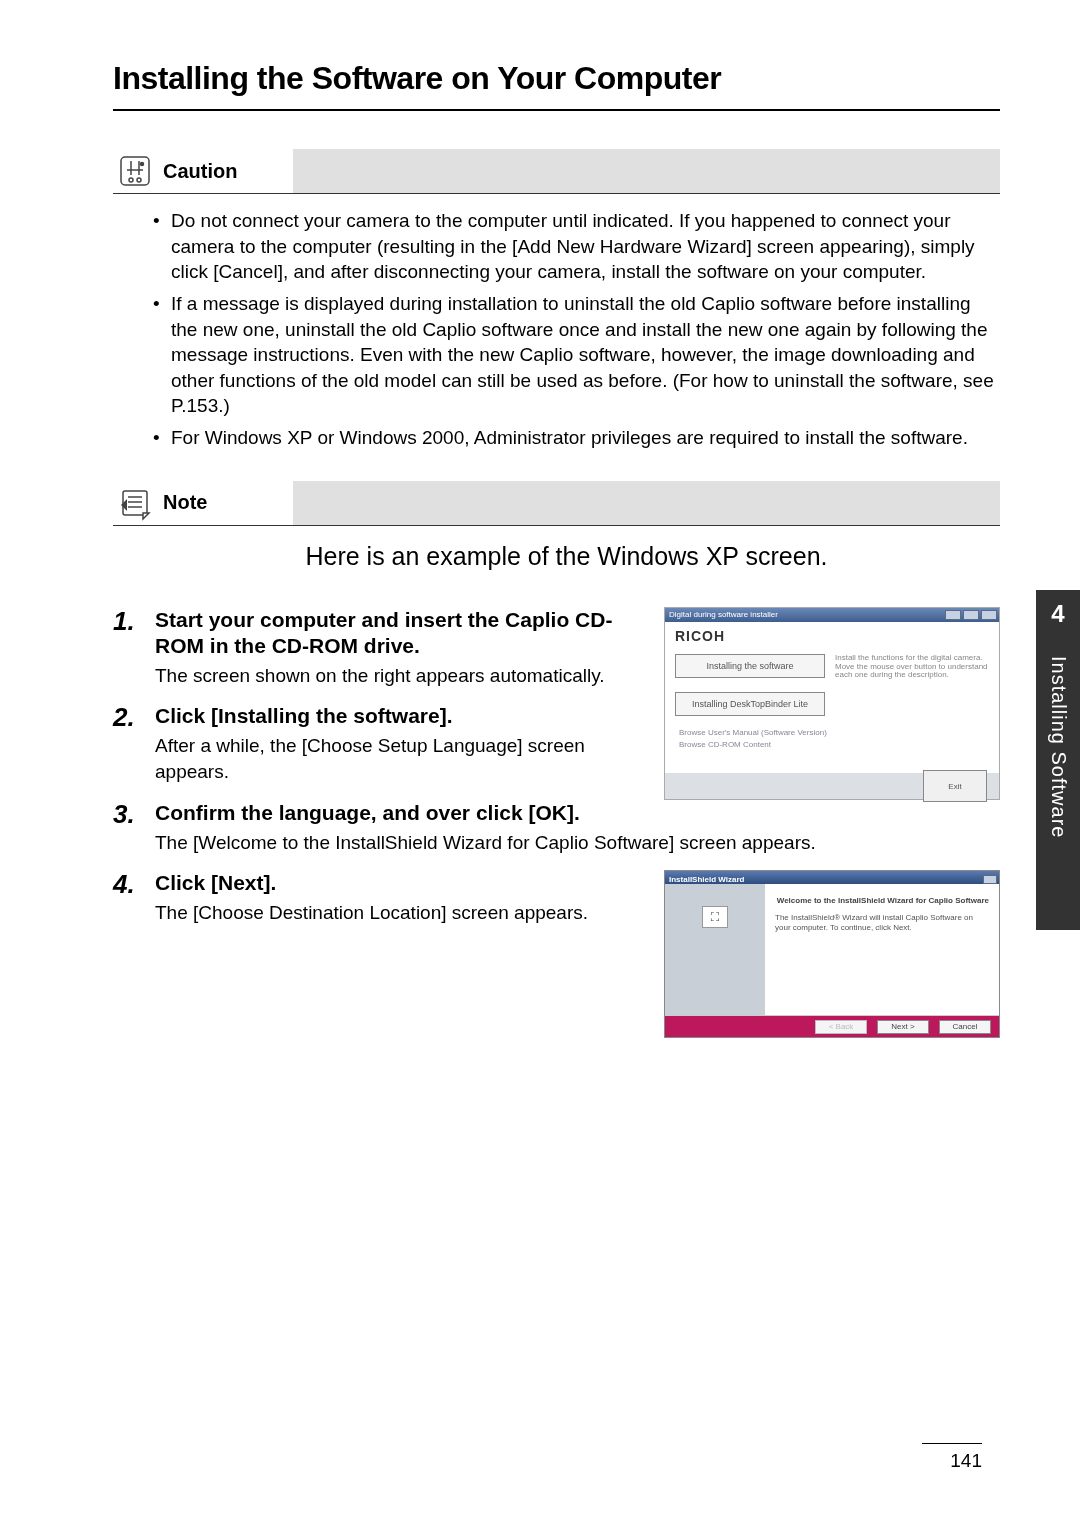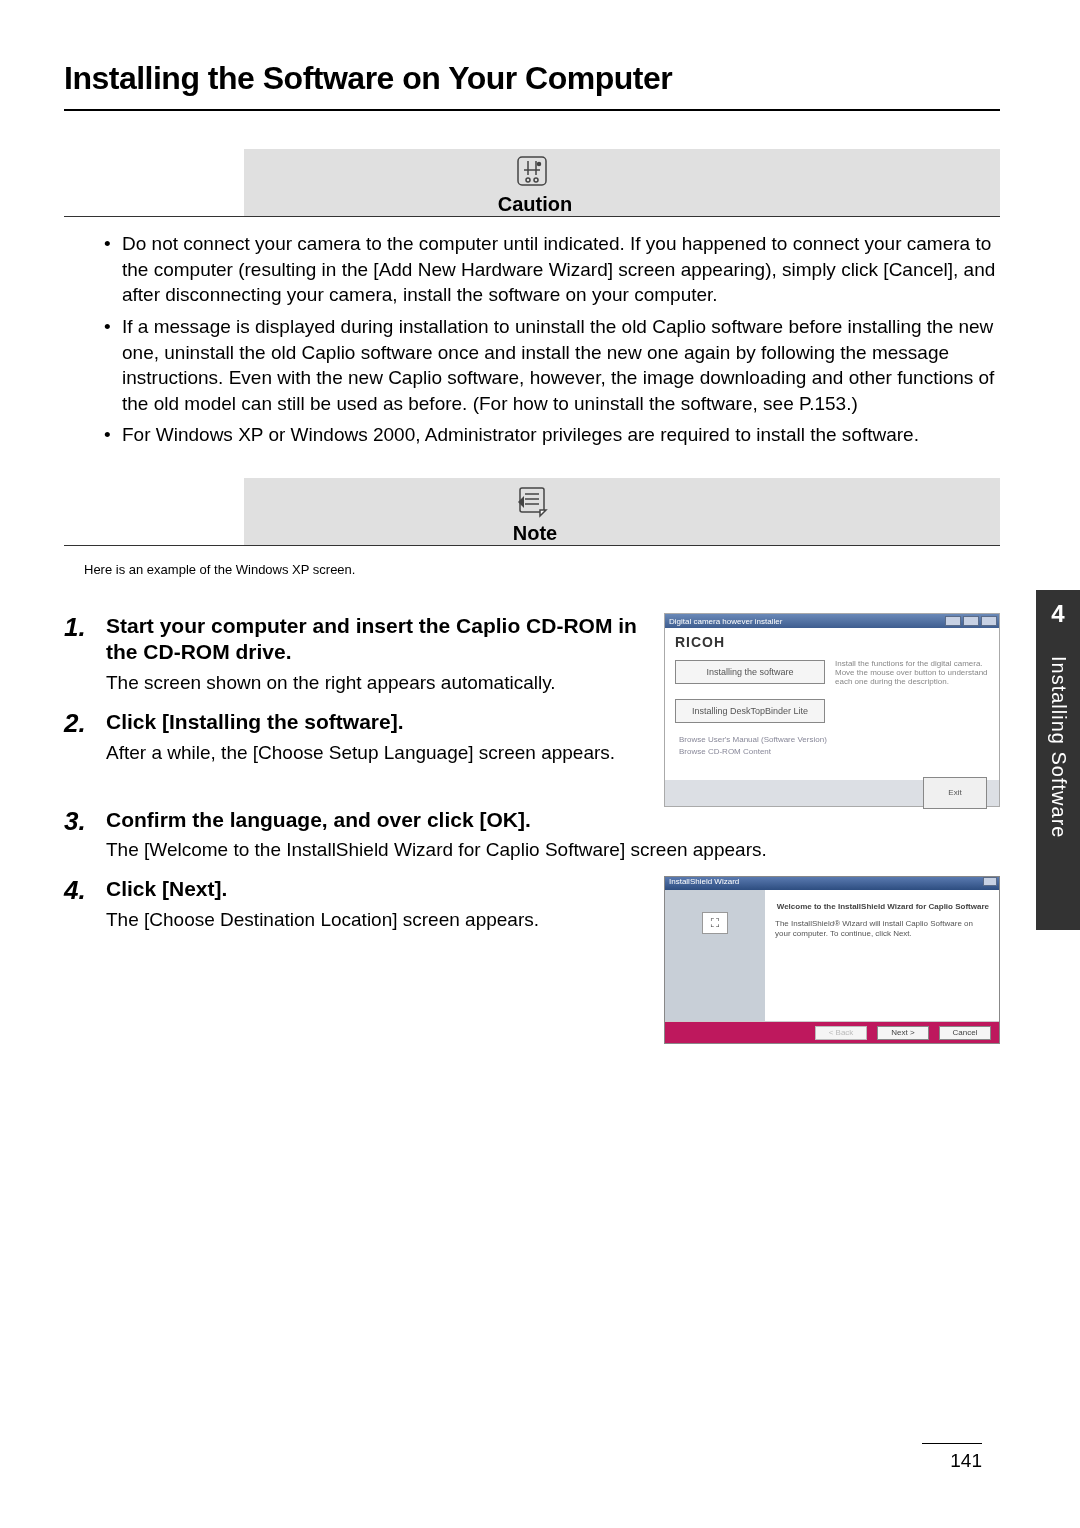--- a/index.html
+++ b/index.html
@@ -1,29 +1,29 @@
 <!DOCTYPE html>
 <html><head>
 <meta charset="utf-8">
 <style>
   * { box-sizing: border-box; margin: 0; padding: 0; }
   html, body { width: 1080px; height: 1528px; background: #fff; font-family: Arial, Helvetica, sans-serif; color: #000; }
-  .page { width: 1080px; height: 1528px; padding: 60px 80px 40px 64px; position: relative; }
+  .page { width: 1080px; height: 1528px; padding: 60px 80px 40px 113px; position: relative; }
 
   .main-title { font-size: 32px; font-weight: 900; letter-spacing: -0.5px; border-bottom: 2px solid #000; padding-bottom: 12px; margin-bottom: 38px; }
 
-  .callout-header { display: flex; align-items: center; border-bottom: 1px solid #333; background: linear-gradient(to right, #fff 180px, #e0e0e0 180px); margin-bottom: 14px; flex-direction: column; }
+  .callout-header { display: flex; align-items: center; border-bottom: 1px solid #333; background: linear-gradient(to right, #fff 180px, #e0e0e0 180px); margin-bottom: 14px; }
   .callout-header .h-icon { width: 44px; height: 44px; display:flex; align-items:center; justify-content:center; flex-shrink: 0; }
   .callout-label { font-size: 20px; font-weight: 700; padding-left: 6px; }
 
   .caution-body { padding: 0 0 24px 40px; font-size: 19px; line-height: 1.35; }
   .caution-body li { margin-bottom: 6px; list-style: none; position: relative; padding-left: 18px; }
   .caution-body li::before { content: "•"; position: absolute; left: 0; top: 0; }
 
-  .note-body { padding: 2px 0 26px 20px; font-size: 13px; }
+  .note-body { padding: 2px 0 26px 20px; font-size: 25px; text-align: center; }
 
   .steps { margin-top: 10px; }
   .step { display: flex; margin-bottom: 14px; }
   .step-num { font-size: 26px; font-weight: 900; font-style: italic; width: 42px; flex-shrink: 0; line-height: 1.1; }
   .step-num::after { content: "."; }
   .step-content { flex: 1; }
   .step-title { font-size: 21px; font-weight: 700; line-height: 1.25; margin-bottom: 4px; }
   .step-desc { font-size: 19px; line-height: 1.35; }
 
   .steps-row { display: flex; gap: 22px; align-items:flex-start; }
@@ -46,21 +46,21 @@
   .shot1 .row { display:flex; gap:10px; margin-bottom:12px; }
   .shot1 .btnleft { flex:0 0 150px; border:1px solid #888; height:24px; display:flex; align-items:center; justify-content:center; text-align:center; background:#f5f5f5; }
   .shot1 .desc { flex:1; font-size:8px; color:#888; line-height:1.1;}
   .shot1 .links { font-size:8px; color:#889; margin: 8px 0 16px 4px; }
   .shot1 .links div { margin-bottom:3px; }
   .shot1 .footer { background:#dcdfe4; height:26px; display:flex; justify-content:flex-end; align-items:center; padding-right:12px; }
   .shot1 .exitbtn { width:64px; height:32px; border:1px solid #888; background:#f0f0f0; font-size:8px; display:flex; align-items:center; justify-content:center; }
 
   
   .shot2 { width: 336px; border: 1px solid #888; background:#eceef0; font-size:8px; color:#444; }
-  .shot2 .titlebar { background: linear-gradient(#5a7ab0,#2d4d80); height:13px; display:flex; align-items:flex-start; color:#fff; padding-left:4px; justify-content:space-between;}
+  .shot2 .titlebar { background: linear-gradient(#5a7ab0,#2d4d80); height:13px; display:flex; align-items:flex-end; color:#fff; padding-left:4px; justify-content:space-between;font-weight:bold;}
   .shot2 .titlebar .wbtn { width:14px; height:9px; background:#c7d1e4; border:1px solid #5a6b88; margin-right:2px; }
   .shot2 .body2 { display:flex; background:#fff;}
   .shot2 .side { width:100px; background:#c8cfd7; display:flex; align-items:flex-start; justify-content:center; padding-top:22px; }
   .shot2 .side .iconbox { width:26px; height:22px; background:#fff; border:1px solid #999; display:flex; align-items:center; justify-content:center; font-size:12px;}
   .shot2 .main2 { flex:1; padding:12px 10px; }
   .shot2 .main2 .hline { font-weight:700; font-size:8px; margin-bottom:8px;text-align:right;}
   .shot2 .main2 .sub { font-size:8px; color:#555; line-height:1.25;}
   .shot2 .footer2 { background:#be185d; height:22px; display:flex; justify-content:flex-end; align-items:center; gap:10px; padding-right:8px; border-top:1px solid #ccc;}
   .shot2 .btn2 { width:52px; height:14px; border:1px solid #888; background:#f5f5f5; font-size:8px; display:flex; align-items:center; justify-content:center; }
   .shot2 .btn2.disabled { color:#bbb; border-color:#bbb;}
@@ -126,21 +126,21 @@
           <div class="step-num">2</div>
           <div class="step-content">
             <div class="step-title">Click [Installing the software].</div>
             <div class="step-desc">After a while, the [Choose Setup Language] screen appears.</div>
           </div>
         </div>
       </div>
 
       <div class="shot1">
         <div class="titlebar">
-          <span class="t">Digital camera however installer</span>
+          <span class="t">Digital during software installer</span>
           <span class="wbtn"></span>
           <span class="wbtn"></span>
           <span class="wbtn"></span>
         </div>
         <div class="body">
           <div class="brand">RICOH</div>
           <div class="row">
             <div class="btnleft">Installing the software</div>
             <div class="desc">Install the functions for the digital camera. Move the mouse over button to understand each one during the description.</div>
           </div>

